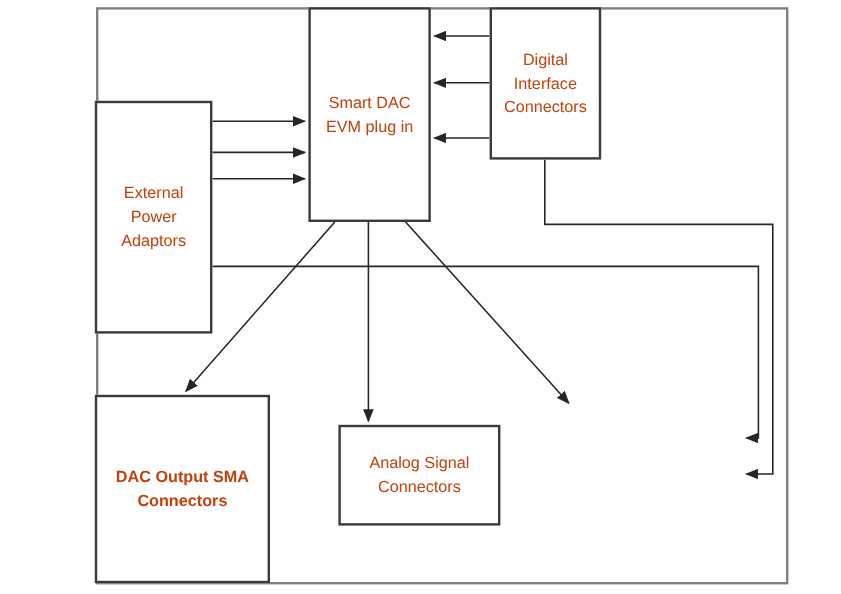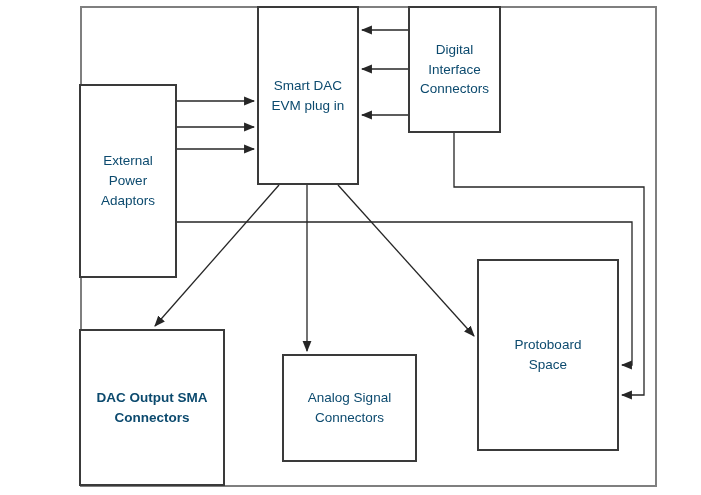--- a/index.html
+++ b/index.html
@@ -33,31 +33,31 @@
   }
   .box {
     position: absolute;
     box-sizing: border-box;
     border: 2px solid #3a3a3a;
     background: #ffffff;
     display: flex;
     align-items: center;
     justify-content: center;
     text-align: center;
-    color: #0c4a6e;
+    color: #c2410c;
     font-size: 13.5px;
     line-height: 1.48;
     white-space: pre-line;
   }
   #box-smart-dac        { left: 257px; top: 6px;   width: 102px; height: 179px; }
   #box-external-power   { left: 79px;  top: 84px;  width: 98px;  height: 194px; }
   #box-digital-interface{ left: 408px; top: 6px;   width: 93px;  height: 127px; }
   #box-led-biasing      { left: 511px; top: 29px;  width: 122px; height: 86px;  }
   #box-dac-output-sma   { left: 79px;  top: 329px; width: 146px; height: 157px; font-weight: bold; }
-  #box-analog-signal    { left: 282px; top: 354px; width: 135px; height: 108px;  }
+  #box-analog-signal    { left: 282px; top: 354px; width: 135px; height: 84px;  }
   #box-protoboard       { left: 477px; top: 259px; width: 142px; height: 192px; }
 </style>
 </head>
 <body>
 
 <div id="stage">
 
   <div class="frame"></div>
 
   <svg class="wires" viewBox="0 0 701 495" fill="none" stroke="#262626" stroke-width="1.3">
@@ -97,16 +97,14 @@
 Interface
 Connectors</div>
 
 
   <div class="box" id="box-dac-output-sma">DAC Output SMA
 Connectors</div>
 
   <div class="box" id="box-analog-signal">Analog Signal
 Connectors</div>
 
-  <div class="box" id="box-protoboard">Protoboard
-Space</div>
 
 </div>
 
 </body></html>

